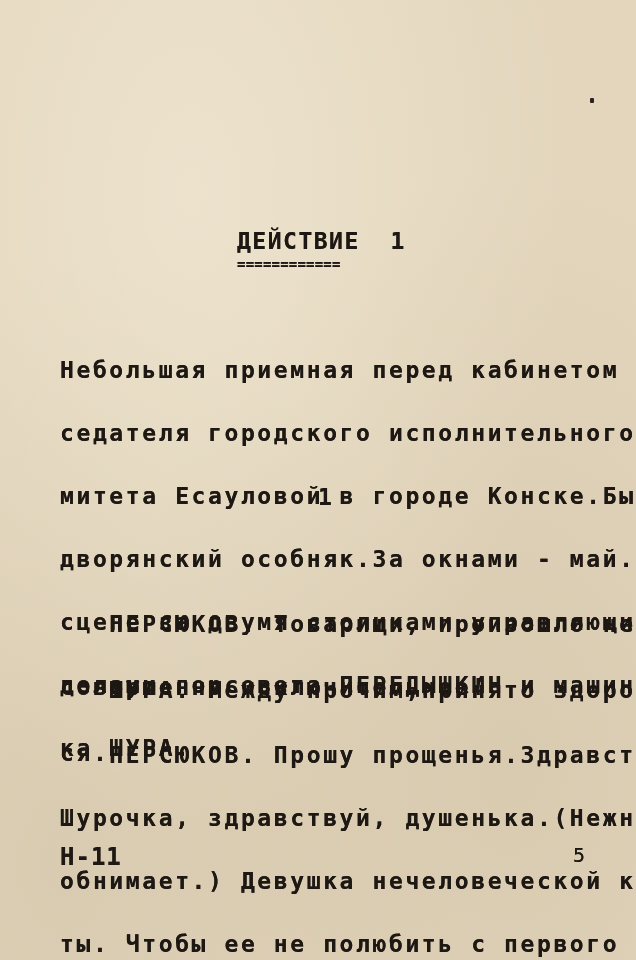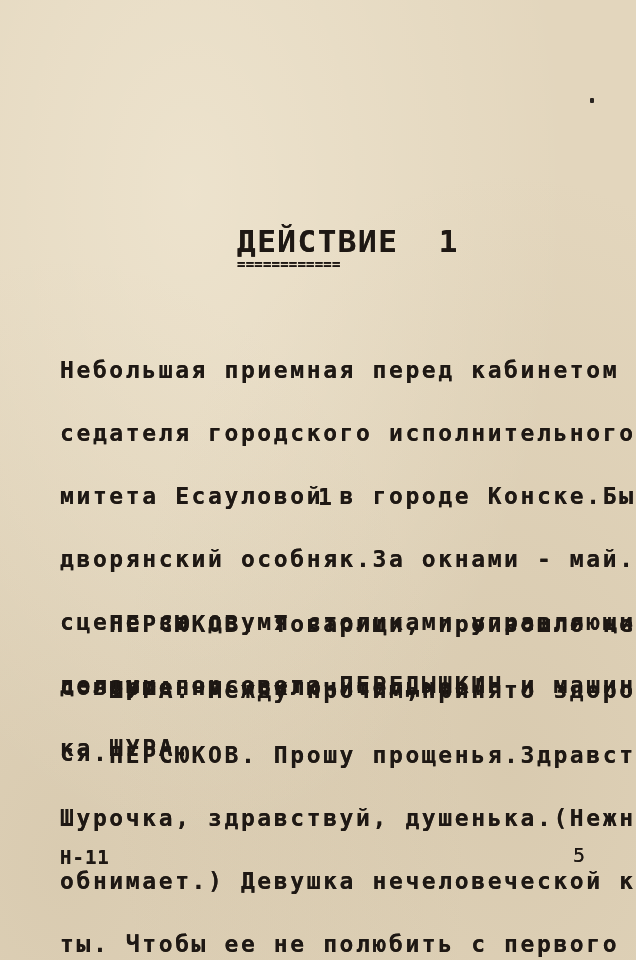--- a/index.html
+++ b/index.html
@@ -18,31 +18,31 @@
       font-family: "DejaVu Sans Mono", "Liberation Mono", monospace;
       font-weight: bold;
       font-size: 23px;
       letter-spacing: 2.6px;
       line-height: 21px;
       white-space: pre;
       position: absolute;
       color: #1e1814;
       text-shadow: 0 0 0.6px rgba(20,15,10,0.8);
     }
-    .title { left: 237px; top: 231px; font-size: 31px; letter-spacing: 1.5px; }
+    .title { left: 237px; top: 231px; font-size: 23px; letter-spacing: 1.5px; }
     .title-rule { left: 237px; top: 258px; font-size: 14px; letter-spacing: 0.2px; line-height: 12px; }
     .block { left: 60px; }
     .line { display: block; height: 21px; }
     .scene-num { left: 318px; top: 487px; }
     .stage { left: 155px; top: 530px; }
     .para1 { left: 60px; top: 572px; }
     .para2 { left: 60px; top: 638px; }
     .para3 { left: 60px; top: 703px; }
     .desc { top: 318px; }
-    .footer-left { left: 60px; top: 847px; font-size: 19px; letter-spacing: 1px; }
+    .footer-left { left: 60px; top: 847px; font-size: 24px; letter-spacing: 1px; }
     .footer-right { left: 573px; top: 845px; font-size: 20px; font-weight: normal; }
     .speck { position: absolute; width: 4px; height: 5px; background: #2a2420; border-radius: 1px; }
   </style>
 </head>
 <body>
 
 <div class="page">
 
   <div class="tw title">ДЕЙСТВИЕ  1</div>
   <div class="tw title-rule">============</div>

